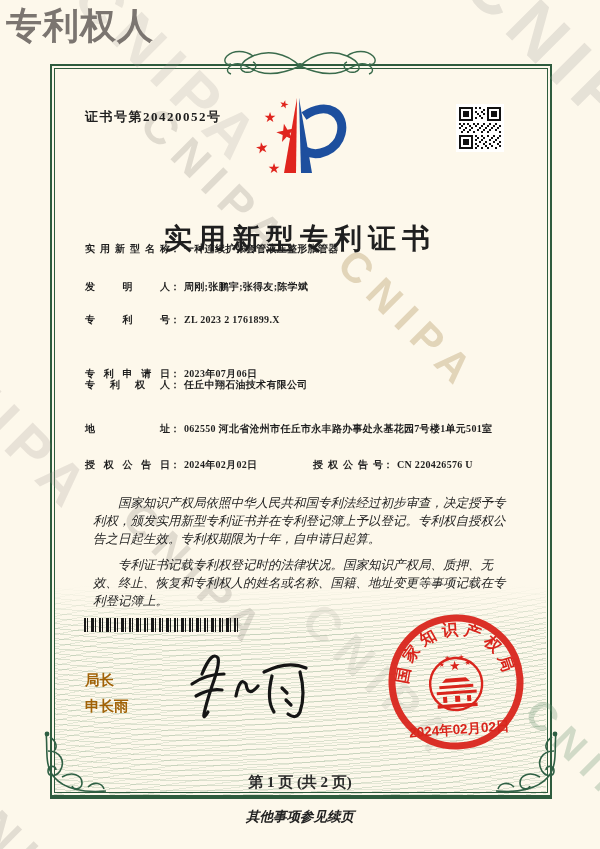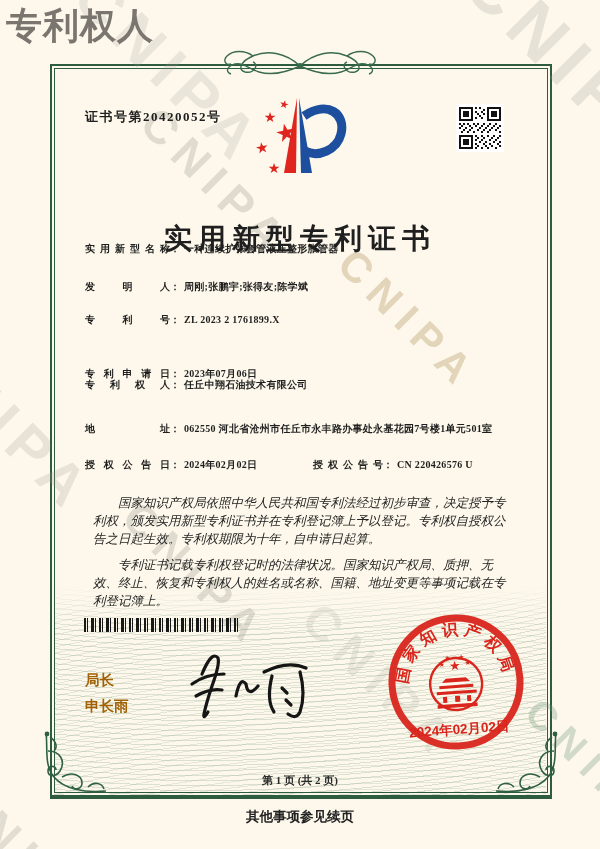--- a/index.html
+++ b/index.html
@@ -105,25 +105,25 @@
       #181818 11px 12px, transparent 12px 15px);
   }
   .signer{left:85px;z-index:4;font-family:"Liberation Sans", sans-serif;
     font-size:14.5px;font-weight:bold;color:#a16207;}
   .signer-title{top:671px;} .signer-name{top:697px;}
   .signature{left:172px;top:642px;z-index:4;}
   .seal{left:386px;top:612px;z-index:5;transform:rotate(-4deg);}
 
   .page-info{
     left:50px;top:773px;width:500px;text-align:center;z-index:4;
-    font-size:11px;color:#2b2b2b;font-weight:600;
+    font-size:15px;color:#2b2b2b;font-weight:600;
   }
   .footer-note{
     left:0;top:808px;width:600px;text-align:center;z-index:4;
-    font-size:13.5px;font-weight:600;
+    font-size:13.5px;font-style:italic;font-weight:600;
     font-family:"DejaVu Serif", serif;color:#222;
   }
 </style>
 </head>
 <body>
 
 <div class="abs brand">专利权人</div>
 
 <span class="abs wm wm1">CNIPA</span>
 <span class="abs wm wm-gray wm2">CNIPA</span>

